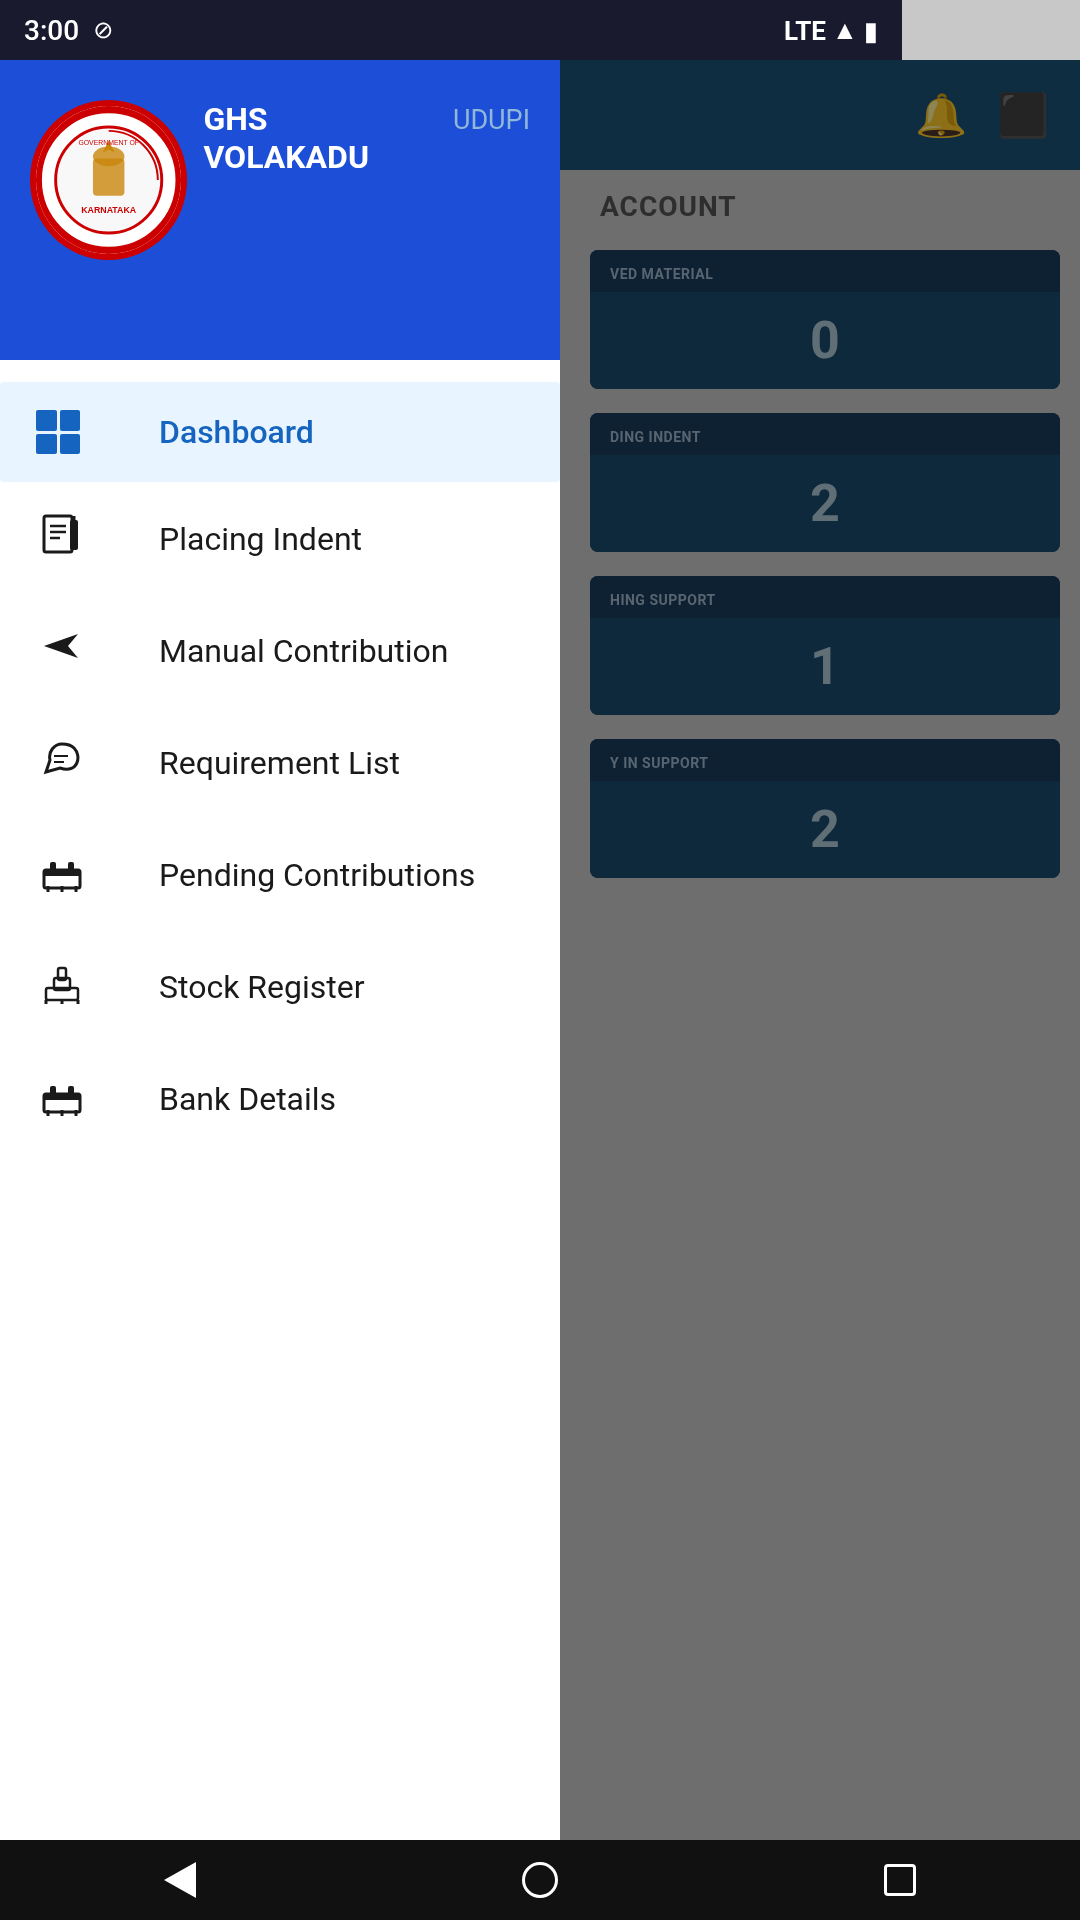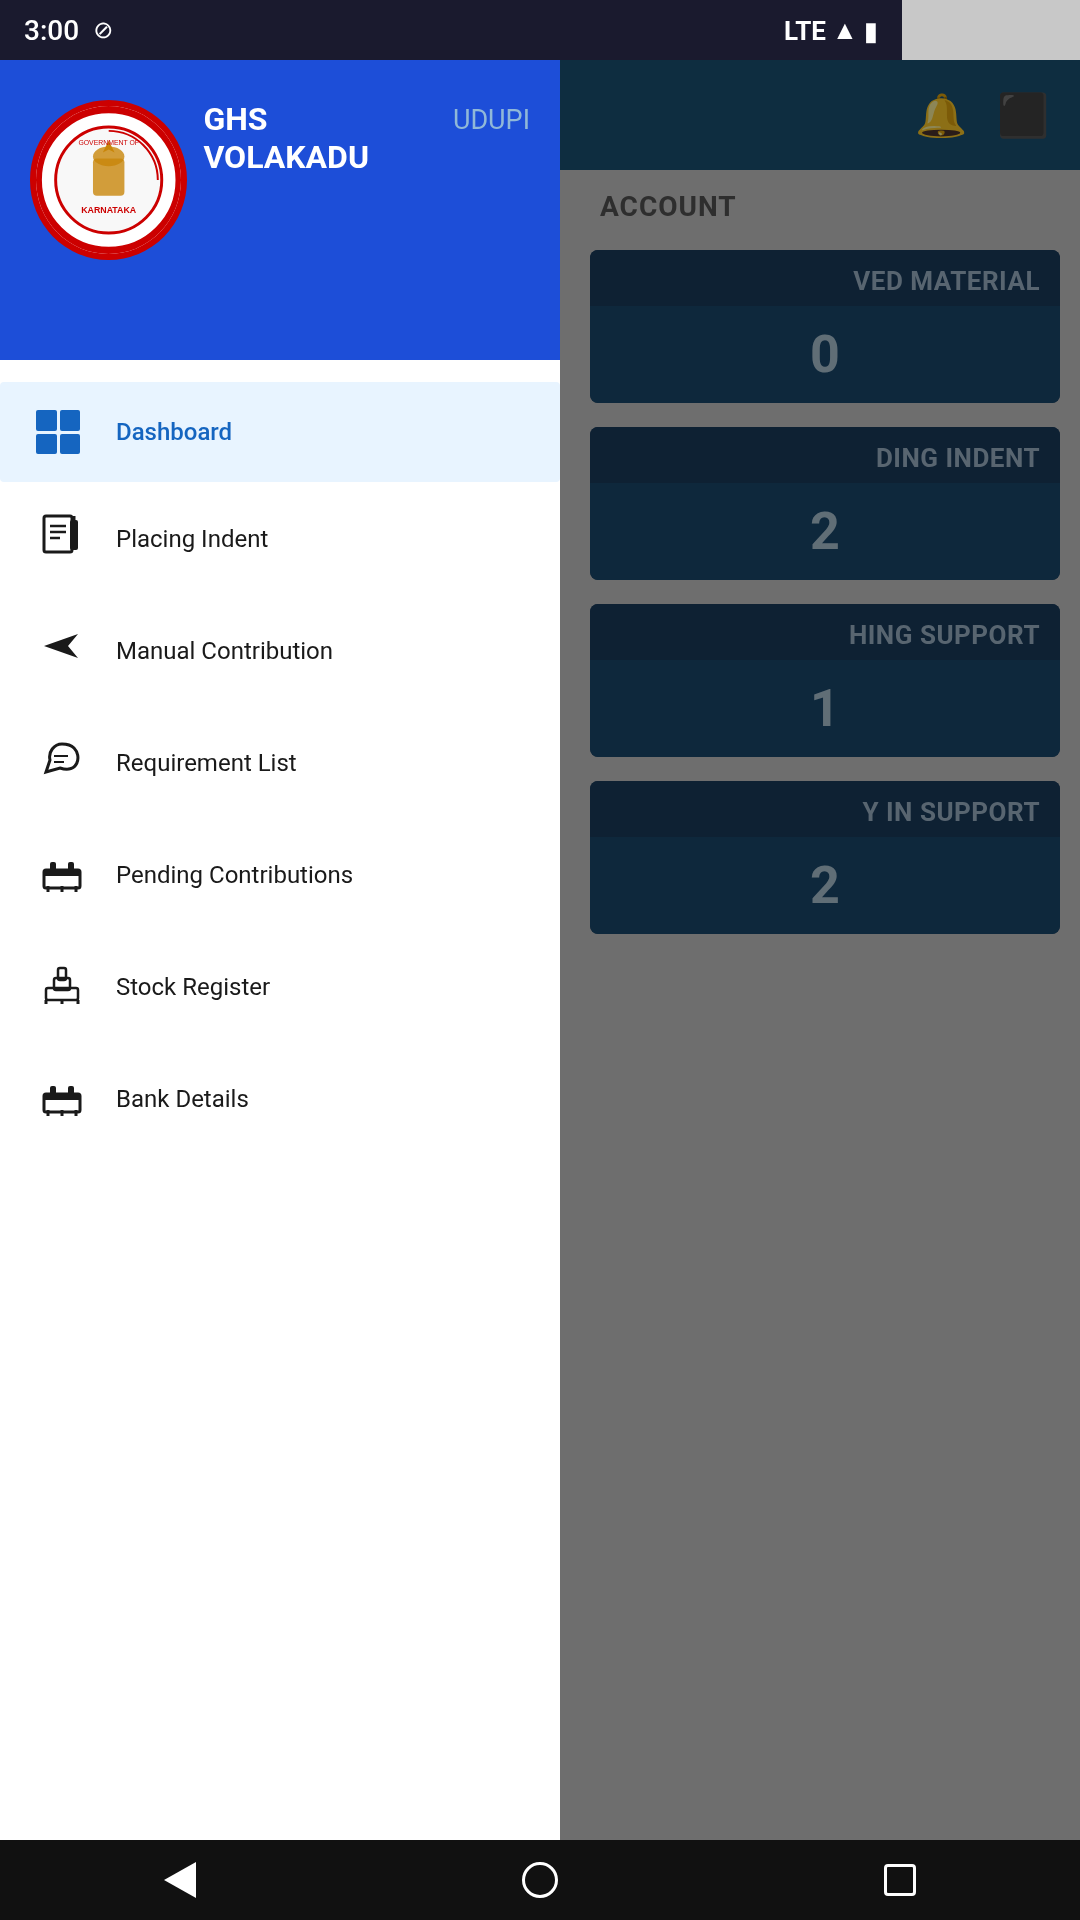--- a/index.html
+++ b/index.html
@@ -108,25 +108,24 @@
 
     .card-group {
       background: #1a3c5e;
       border-radius: 8px;
       overflow: hidden;
       margin-bottom: 8px;
     }
     .card-label {
       background: #1a3c5e;
       color: #a0b8cc;
-      font-size: 26px;
+      font-size: 14px;
       font-weight: bold;
       padding: 16px 20px 10px 20px;
       letter-spacing: 0.5px;
-      text-align: right;
     }
     .card-value {
       background: #1a4a6e;
       color: #b0c8d8;
       font-size: 52px;
       font-weight: bold;
       padding: 18px 20px;
       text-align: center;
       border-radius: 0 0 8px 8px;
     }
@@ -223,23 +222,24 @@
       color: #1a1a1a;
       width: 52px;
       text-align: center;
       flex-shrink: 0;
     }
     .menu-icon.dashboard-icon {
       color: #1565c0;
     }
 
     .menu-label {
-      font-size: 24px;
+      font-size: 32px;
       color: #1a1a1a;
       font-weight: 400;
+      margin-left: 43px;
     }
     .menu-label.active {
       color: #1565c0;
       font-weight: 500;
     }
 
     
     .dashboard-grid-icon {
       display: grid;
       grid-template-columns: 1fr 1fr;

